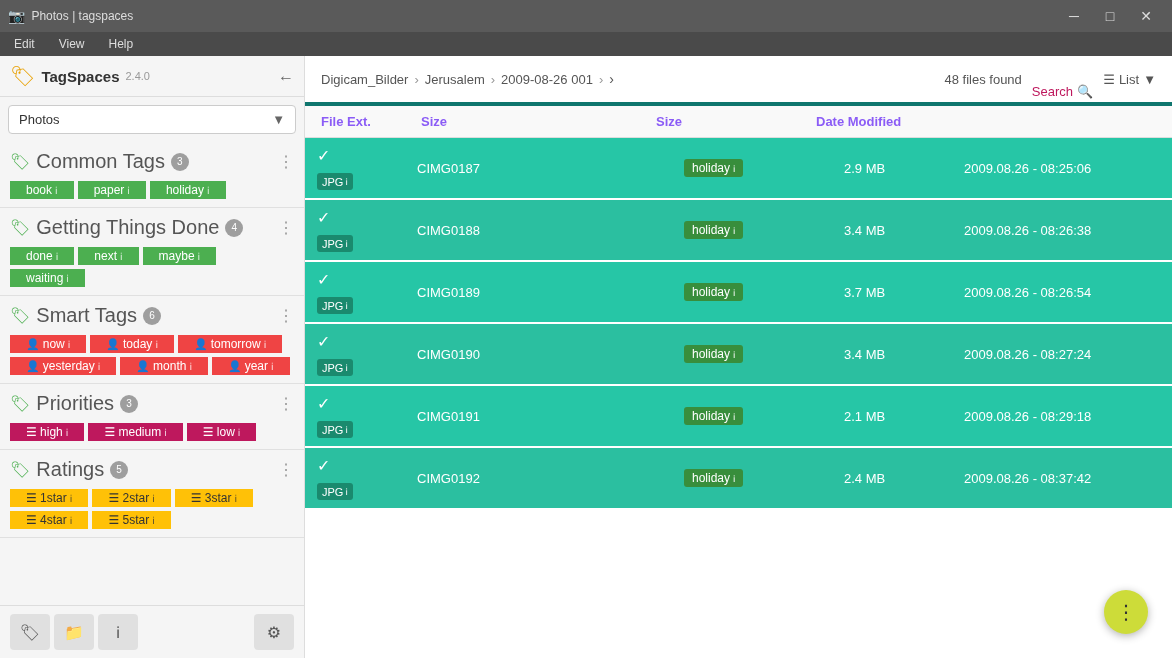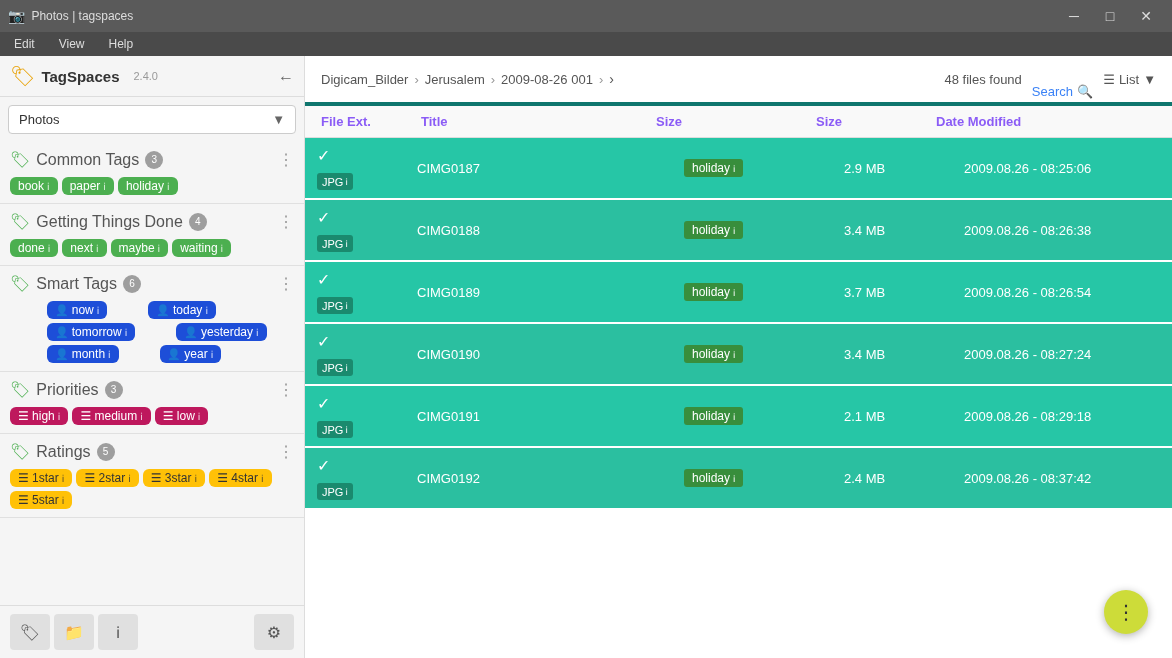--- a/index.html
+++ b/index.html
@@ -59,21 +59,21 @@
       display: flex;
       align-items: center;
       justify-content: space-between;
       padding: 8px 10px;
       border-bottom: 1px solid #ddd;
       background: #f5f5f5;
     }
     .tagspaces-logo { display: flex; align-items: center; gap: 6px; }
     .logo-icon { color: #e8a000; font-size: 20px; }
     .logo-text { font-size: 15px; font-weight: bold; color: #333; }
-    .logo-version { font-size: 11px; color: #999; margin-left: 8px; }
+    .logo-version { font-size: 11px; color: #999; margin-left: 0; }
     .back-btn { background: none; border: none; cursor: pointer; color: #666; font-size: 16px; }
 
     .folder-select {
       margin: 8px;
       padding: 6px 10px;
       border: 1px solid #ccc;
       border-radius: 4px;
       background: white;
       width: calc(100% - 16px);
       display: flex;
@@ -87,41 +87,41 @@
     
     .tag-section { border-bottom: 1px solid #e0e0e0; padding: 8px 10px; }
     .tag-section-header {
       display: flex;
       align-items: center;
       justify-content: space-between;
       margin-bottom: 8px;
     }
     .tag-section-title-area { display: flex; align-items: center; gap: 6px; }
     .tag-icon { color: #4CAF50; font-size: 16px; }
-    .tag-section-title { font-size: 16px; color: #555; font-weight: 500; }
+    .tag-section-title { font-size: 20px; color: #555; font-weight: 500; }
     .tag-count {
       background: #9e9e9e; color: white;
       border-radius: 50%; width: 18px; height: 18px;
       font-size: 10px; display: flex; align-items: center; justify-content: center;
     }
     .section-menu-btn { background: none; border: none; cursor: pointer; color: #999; font-size: 16px; }
 
     .tags-container { display: flex; flex-wrap: wrap; gap: 4px; }
     .tag-chip {
       display: inline-flex; align-items: center;
-      border-radius: 6px;
-      padding: 2px 8px;
+      border-radius: 0;
+      padding: 2px 16px;
       font-size: 12px;
       color: white;
       cursor: pointer;
       gap: 3px;
     }
     .tag-chip .tag-info { font-size: 10px; opacity: 0.8; }
     .tag-green { background: #4CAF50; }
-    .tag-blue-smart { background: #1d4ed8; margin-left: 37px; }
+    .tag-blue-smart { background: #ef4444; }
     .tag-orange { background: #be185d; }
     .tag-yellow { background: #FFC107; color: #333; }
 
     
     .sidebar-footer {
       margin-top: auto;
       border-top: 1px solid #ddd;
       padding: 8px 10px;
       display: flex;
       justify-content: space-between;
@@ -155,21 +155,21 @@
       border-bottom: 4px solid #0f766e;
       background: #fff;
     }
     .breadcrumb { display: flex; align-items: center; gap: 6px; color: #555; font-size: 13px; }
     .breadcrumb-sep { color: #999; }
     .breadcrumb-item { cursor: pointer; }
     .breadcrumb-arrow { background: none; border: none; cursor: pointer; color: #555; font-size: 14px; }
 
     .header-right { display: flex; align-items: center; gap: 10px; }
     .files-found { color: #555; font-size: 13px; }
-    .search-area { display: flex; align-items: flex-start; gap: 4px; color: #3b82f6; margin-top: 25px; }
+    .search-area { display: flex; align-items: flex-start; gap: 4px; color: #be185d; margin-top: 25px; }
     .list-btn {
       background: none; border: none; cursor: pointer;
       color: #555; font-size: 13px; display: flex; align-items: center; gap: 4px;
     }
 
     
     .file-list { flex: 1; overflow-y: auto; }
     .file-list-header {
       display: grid;
       grid-template-columns: 100px 1fr 160px 120px 220px;
@@ -407,21 +407,20 @@
           <span>☰</span>
           <span>List</span>
           <span>▼</span>
         </button>
       </div>
     </div>
 
     <div class="file-list">
       <div class="file-list-header">
         <span>File Ext.</span>
-        <span>Title</span>
         <span>Size</span>
         <span>Size</span>
         <span>Date Modified</span>
       </div>
 
       <div id="file-rows-container">
           <div class="file-row">
     <div class="file-ext-cell file-cell">
       <span class="check-icon">✓</span>
       <span class="ext-badge">JPG <span style="font-size:9px;">ℹ</span></span>

